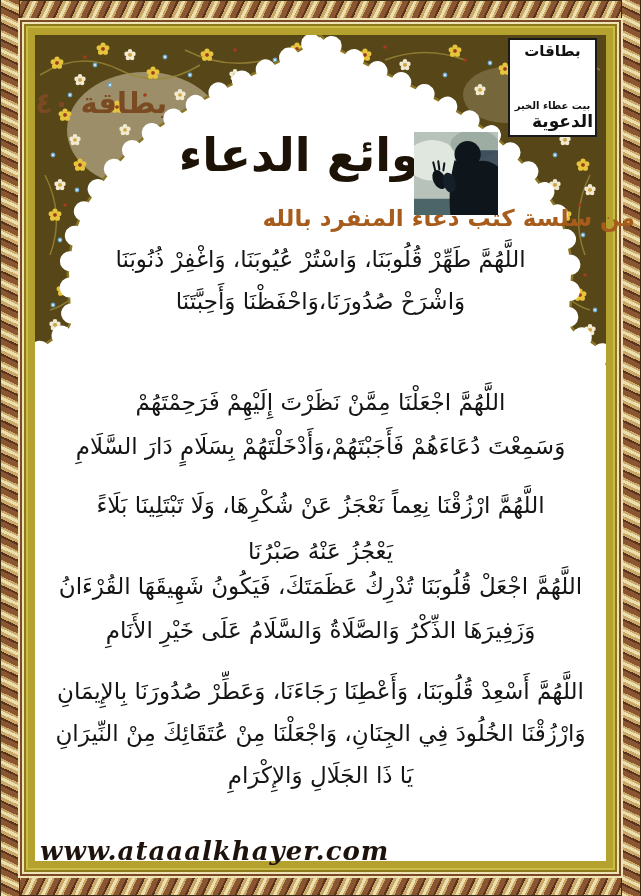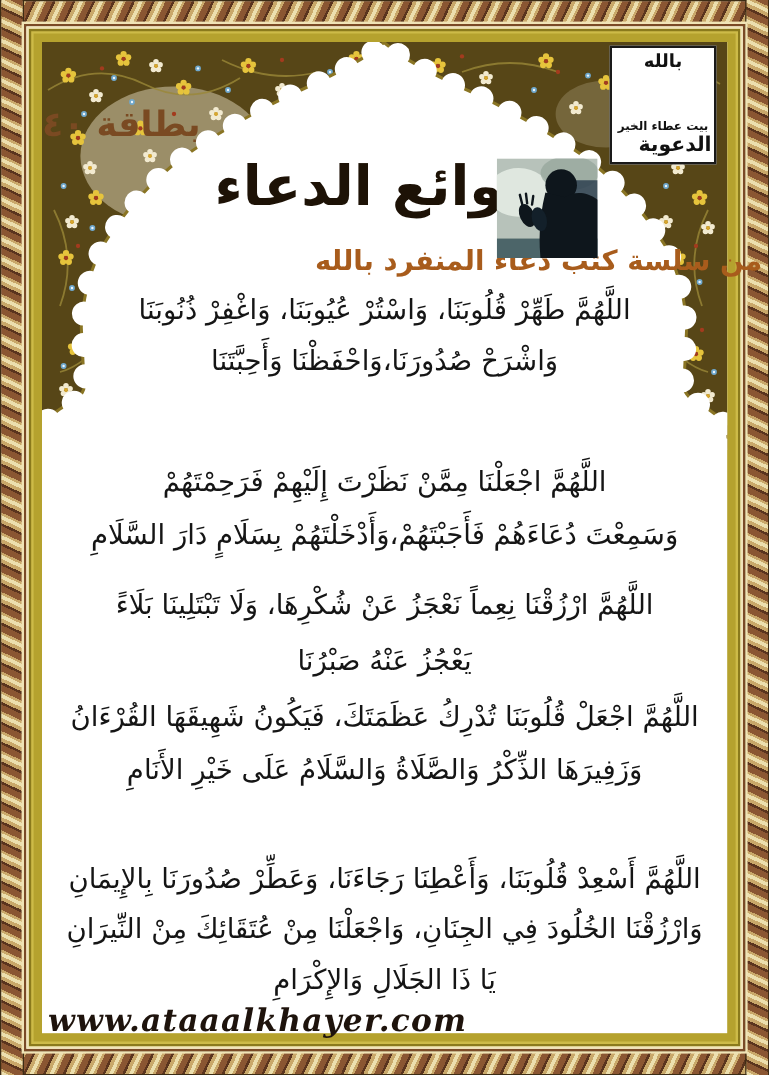--- a/index.html
+++ b/index.html
@@ -35,22 +35,22 @@
      padding:3px 2px 4px 2px;}
   .stamp .s1{font-size:15px;font-weight:bold;line-height:17px;}
   .stamp .s2{font-size:10px;font-weight:bold;line-height:12px;margin-top:40px;}
   .stamp .s3{font-size:17px;font-weight:bold;line-height:19px;text-align:right;}
   
   .dua{position:absolute;left:38px;width:565px;text-align:center;color:#151515;
        font-size:23px;direction:rtl;}
   .dua1{top:238px;line-height:42px;}
   .dua2{top:380px;line-height:44px;}
   .dua3{top:482px;line-height:46px;}
-  .dua4{top:576px;line-height:44px;}
-  .dua5{top:670px;line-height:42px;margin-top:42px;}
+  .dua4{top:564px;line-height:44px;}
+  .dua5{top:670px;line-height:42px;}
   
   .website{position:absolute;left:40px;top:836px;font-family:"DejaVu Serif",serif;
      font-style:italic;font-weight:bold;font-size:26px;color:#1e130c;letter-spacing:1px;text-align:center;}
 </style>
 </head>
 <body>
 
 <div class="card">
 
   <div class="frame braid-top"></div>
@@ -183,21 +183,21 @@
         <use href="#rd" x="40" y="280"></use>
       <use href="#rd" x="550" y="240"></use>
     </g>
 
     <path d="M 0,340 L 0,322 Q 8,310 24,302 Q 40,294 36,278 L 34,238 Q 36,200 52,170 Q 78,128 118,97 Q 160,68 208,45 Q 250,26 272,12 Q 280,6 285,2 Q 290,6 298,12 Q 320,26 362,45 Q 410,68 452,97 Q 492,128 518,170 Q 534,200 536,238 L 534,278 Q 530,294 546,302 Q 562,310 570,322 L 571,340 Z" fill="none" stroke="#8a7524" stroke-width="5"></path>
     <path d="M 0,340 L 0,322 Q 8,310 24,302 Q 40,294 36,278 L 34,238 Q 36,200 52,170 Q 78,128 118,97 Q 160,68 208,45 Q 250,26 272,12 Q 280,6 285,2 Q 290,6 298,12 Q 320,26 362,45 Q 410,68 452,97 Q 492,128 518,170 Q 534,200 536,238 L 534,278 Q 530,294 546,302 Q 562,310 570,322 L 571,340 Z" fill="#ffffff"></path>
     <path d="M 0,340 L 0,322 Q 8,310 24,302 Q 40,294 36,278 L 34,238 Q 36,200 52,170 Q 78,128 118,97 Q 160,68 208,45 Q 250,26 272,12 Q 280,6 285,2 Q 290,6 298,12 Q 320,26 362,45 Q 410,68 452,97 Q 492,128 518,170 Q 534,200 536,238 L 534,278 Q 530,294 546,302 Q 562,310 570,322 L 571,340 Z" fill="none" stroke="#ffffff" stroke-width="20" stroke-dasharray="0.1 26" stroke-linecap="round"></path>
   </svg>
 
   <div class="stamp" dir="rtl">
-    <div class="s1">بالله</div>
+    <div class="s1">بطاقات</div>
     <div class="s2">بيت عطاء الخير</div>
     <div class="s3">الدعوية</div>
   </div>
 
   <div class="card-number" dir="rtl">بطاقة ٤٠</div>
   <div class="main-title" dir="rtl">روائع الدعاء</div>
   <div class="subtitle" dir="rtl">من سلسة كتب دعاء المنفرد بالله</div>
 
   <svg class="pray-img" viewBox="0 0 83 82" aria-hidden="true">
     <rect width="83" height="82" fill="#b7c2ba"></rect>

